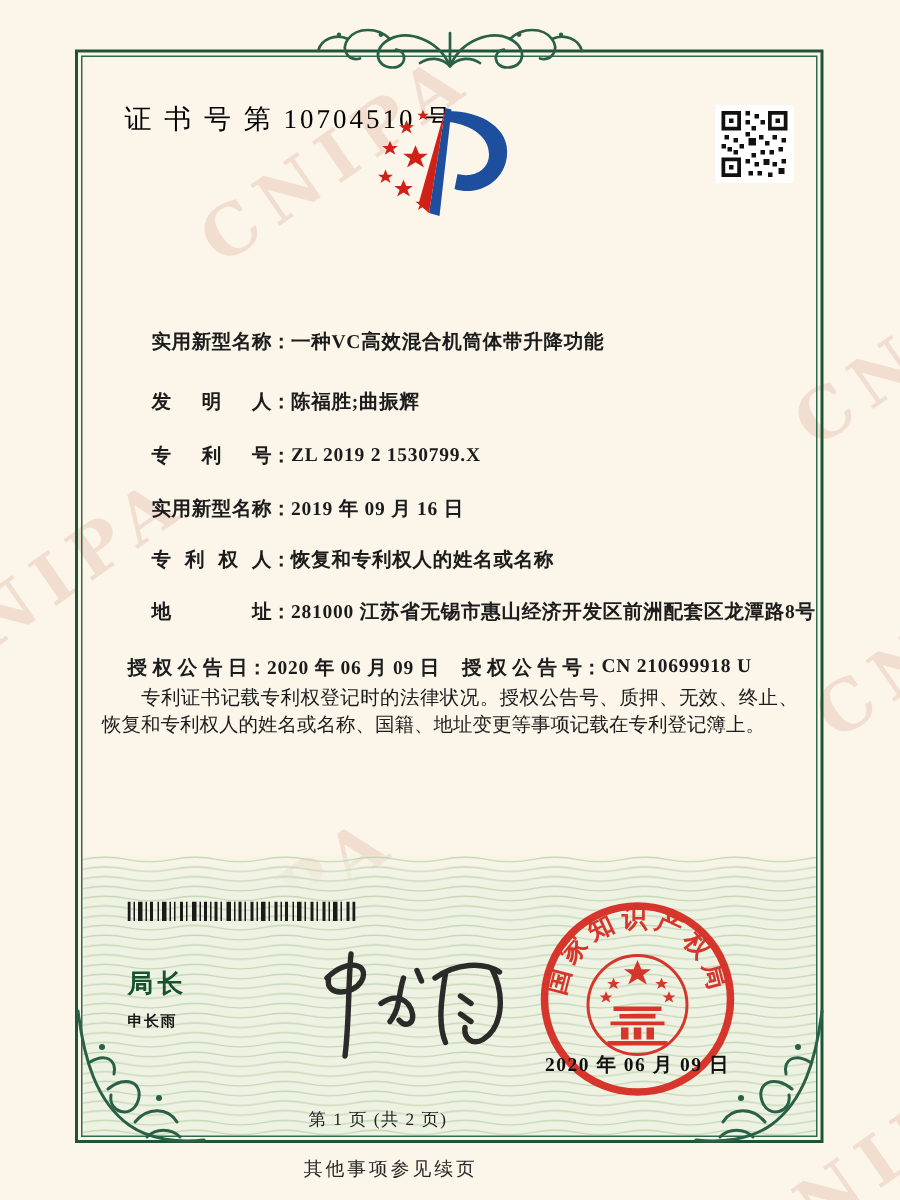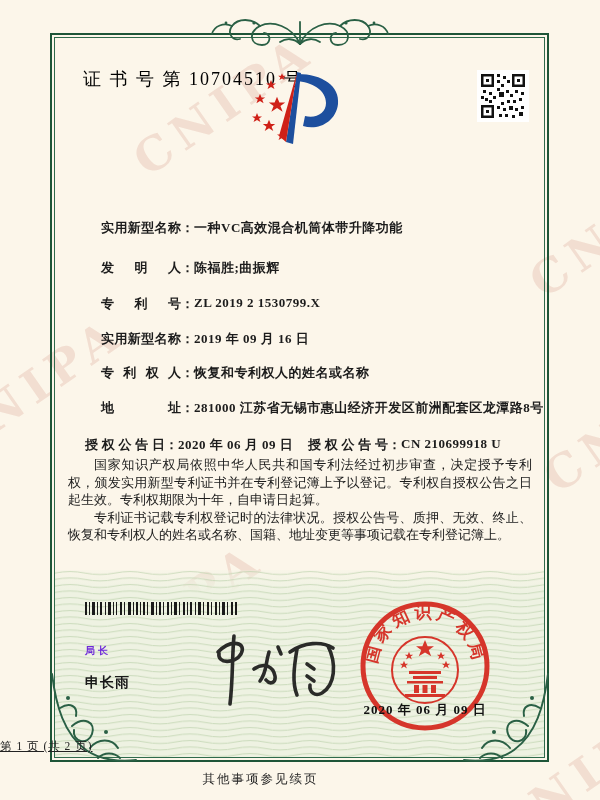--- a/index.html
+++ b/index.html
@@ -37,30 +37,30 @@
   .frow2{position:absolute;white-space:nowrap;}
 
   
   .paras{position:absolute;left:68px;top:456px;width:464px;font-size:13px;line-height:17.6px;
       text-align:justify;color:#1b1b1b;}
   .paras p{margin:0;text-indent:2em;}
 
   .barcode{position:absolute;left:85px;top:601px;}
 
   .signer-title{position:absolute;left:85px;top:644px;font-family:Liberation Mono, monospace;
-      font-weight:bold;font-size:10px;letter-spacing:3px;color:#6d28d9;}
+      font-weight:bold;font-size:17px;letter-spacing:3px;color:#14532d;}
   .signer-name{position:absolute;left:85px;top:674px;font-family:"Liberation Sans","DejaVu Sans",sans-serif;
-      font-weight:bold;font-size:14px;letter-spacing:1px;color:#191919;}
+      font-weight:bold;font-size:10px;letter-spacing:1px;color:#191919;}
   .signature{position:absolute;left:190px;top:628px;}
 
   .seal{position:absolute;left:356px;top:597px;}
   .seal-date{position:absolute;left:352px;top:701px;width:146px;text-align:center;font-size:13px;
       font-weight:600;color:#101010;letter-spacing:1px;}
 
-  .page-num{position:absolute;left:0;top:739px;width:504px;text-align:left;font-size:11.5px;color:#222;letter-spacing:1px;text-decoration:underline;}
+  .page-num{position:absolute;left:0;top:739px;width:504px;text-align:center;font-size:11.5px;color:#222;letter-spacing:1px;}
   .continuation{position:absolute;left:0;top:771px;width:521px;text-align:center;font-size:12.5px;
       color:#262626;letter-spacing:2px;}
 </style>
 </head>
 <body>
 
 <div id="page">
 
   <div class="wm" style="left:120px;top:78px;">CNIPA</div>
   <div class="wm" style="left:516px;top:200px;">CNIPA</div>
@@ -222,21 +222,20 @@
     </div>
     <div class="frow2" style="left:0;top:436px;">
       <span class="flabel">授权公告日</span><span class="fcolon">：</span><span class="fvalue">2020 年 06 月 09 日</span>
     </div>
     <div class="frow2" style="left:223px;top:436px;">
       <span class="flabel">授权公告号</span><span class="fcolon">：</span><span class="fvalue">CN 210699918 U</span>
     </div>
   </div>
 
   <div class="paras">
-    <p>国家知识产权局依照中华人民共和国专利法经过初步审查，决定授予专利权，颁发实用新型专利证书并在专利登记簿上予以登记。专利权自授权公告之日起生效。专利权期限为十年，自申请日起算。</p>
     <p>专利证书记载专利权登记时的法律状况。授权公告号、质押、无效、终止、恢复和专利权人的姓名或名称、国籍、地址变更等事项记载在专利登记簿上。</p>
   </div>
 
   <div class="barcode">
     <svg width="152" height="13" xmlns="http://www.w3.org/2000/svg">
       <g fill="#1a1a1a">
         <rect x="0" width="2" height="13"></rect>
           <rect x="4" width="1" height="13"></rect>
           <rect x="7" width="3" height="13"></rect>
         <rect x="12" width="1" height="13"></rect>

